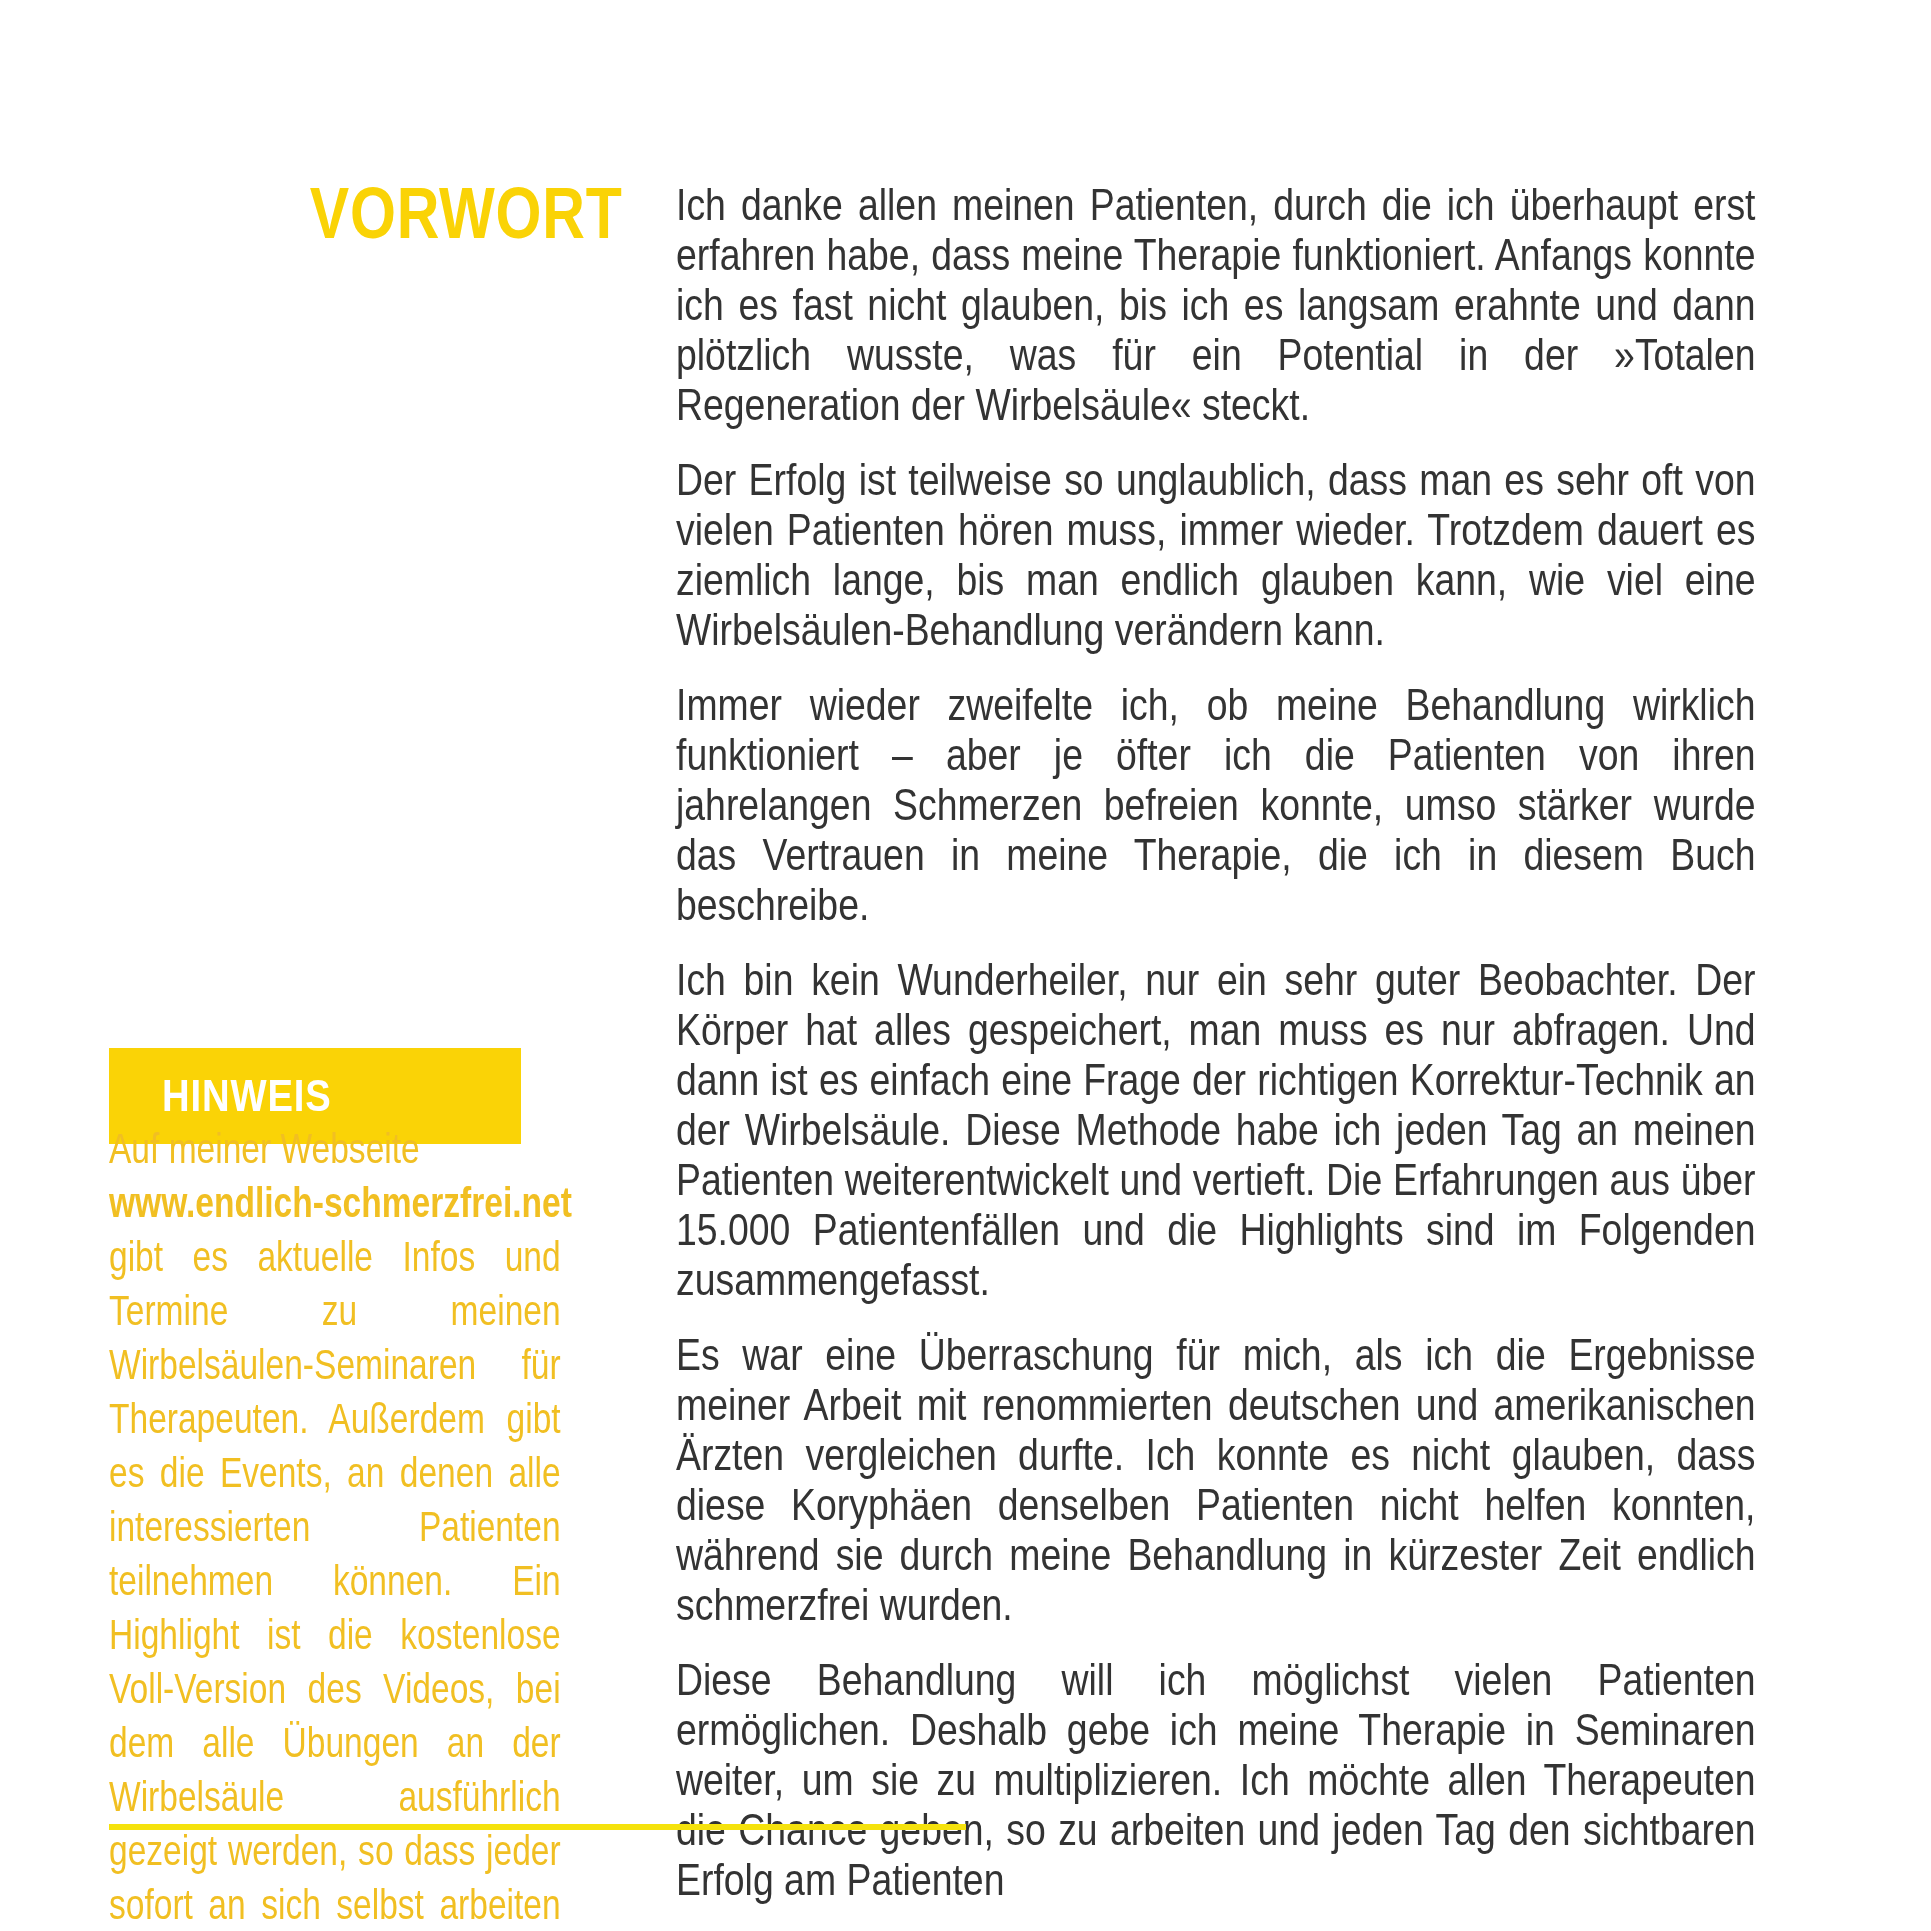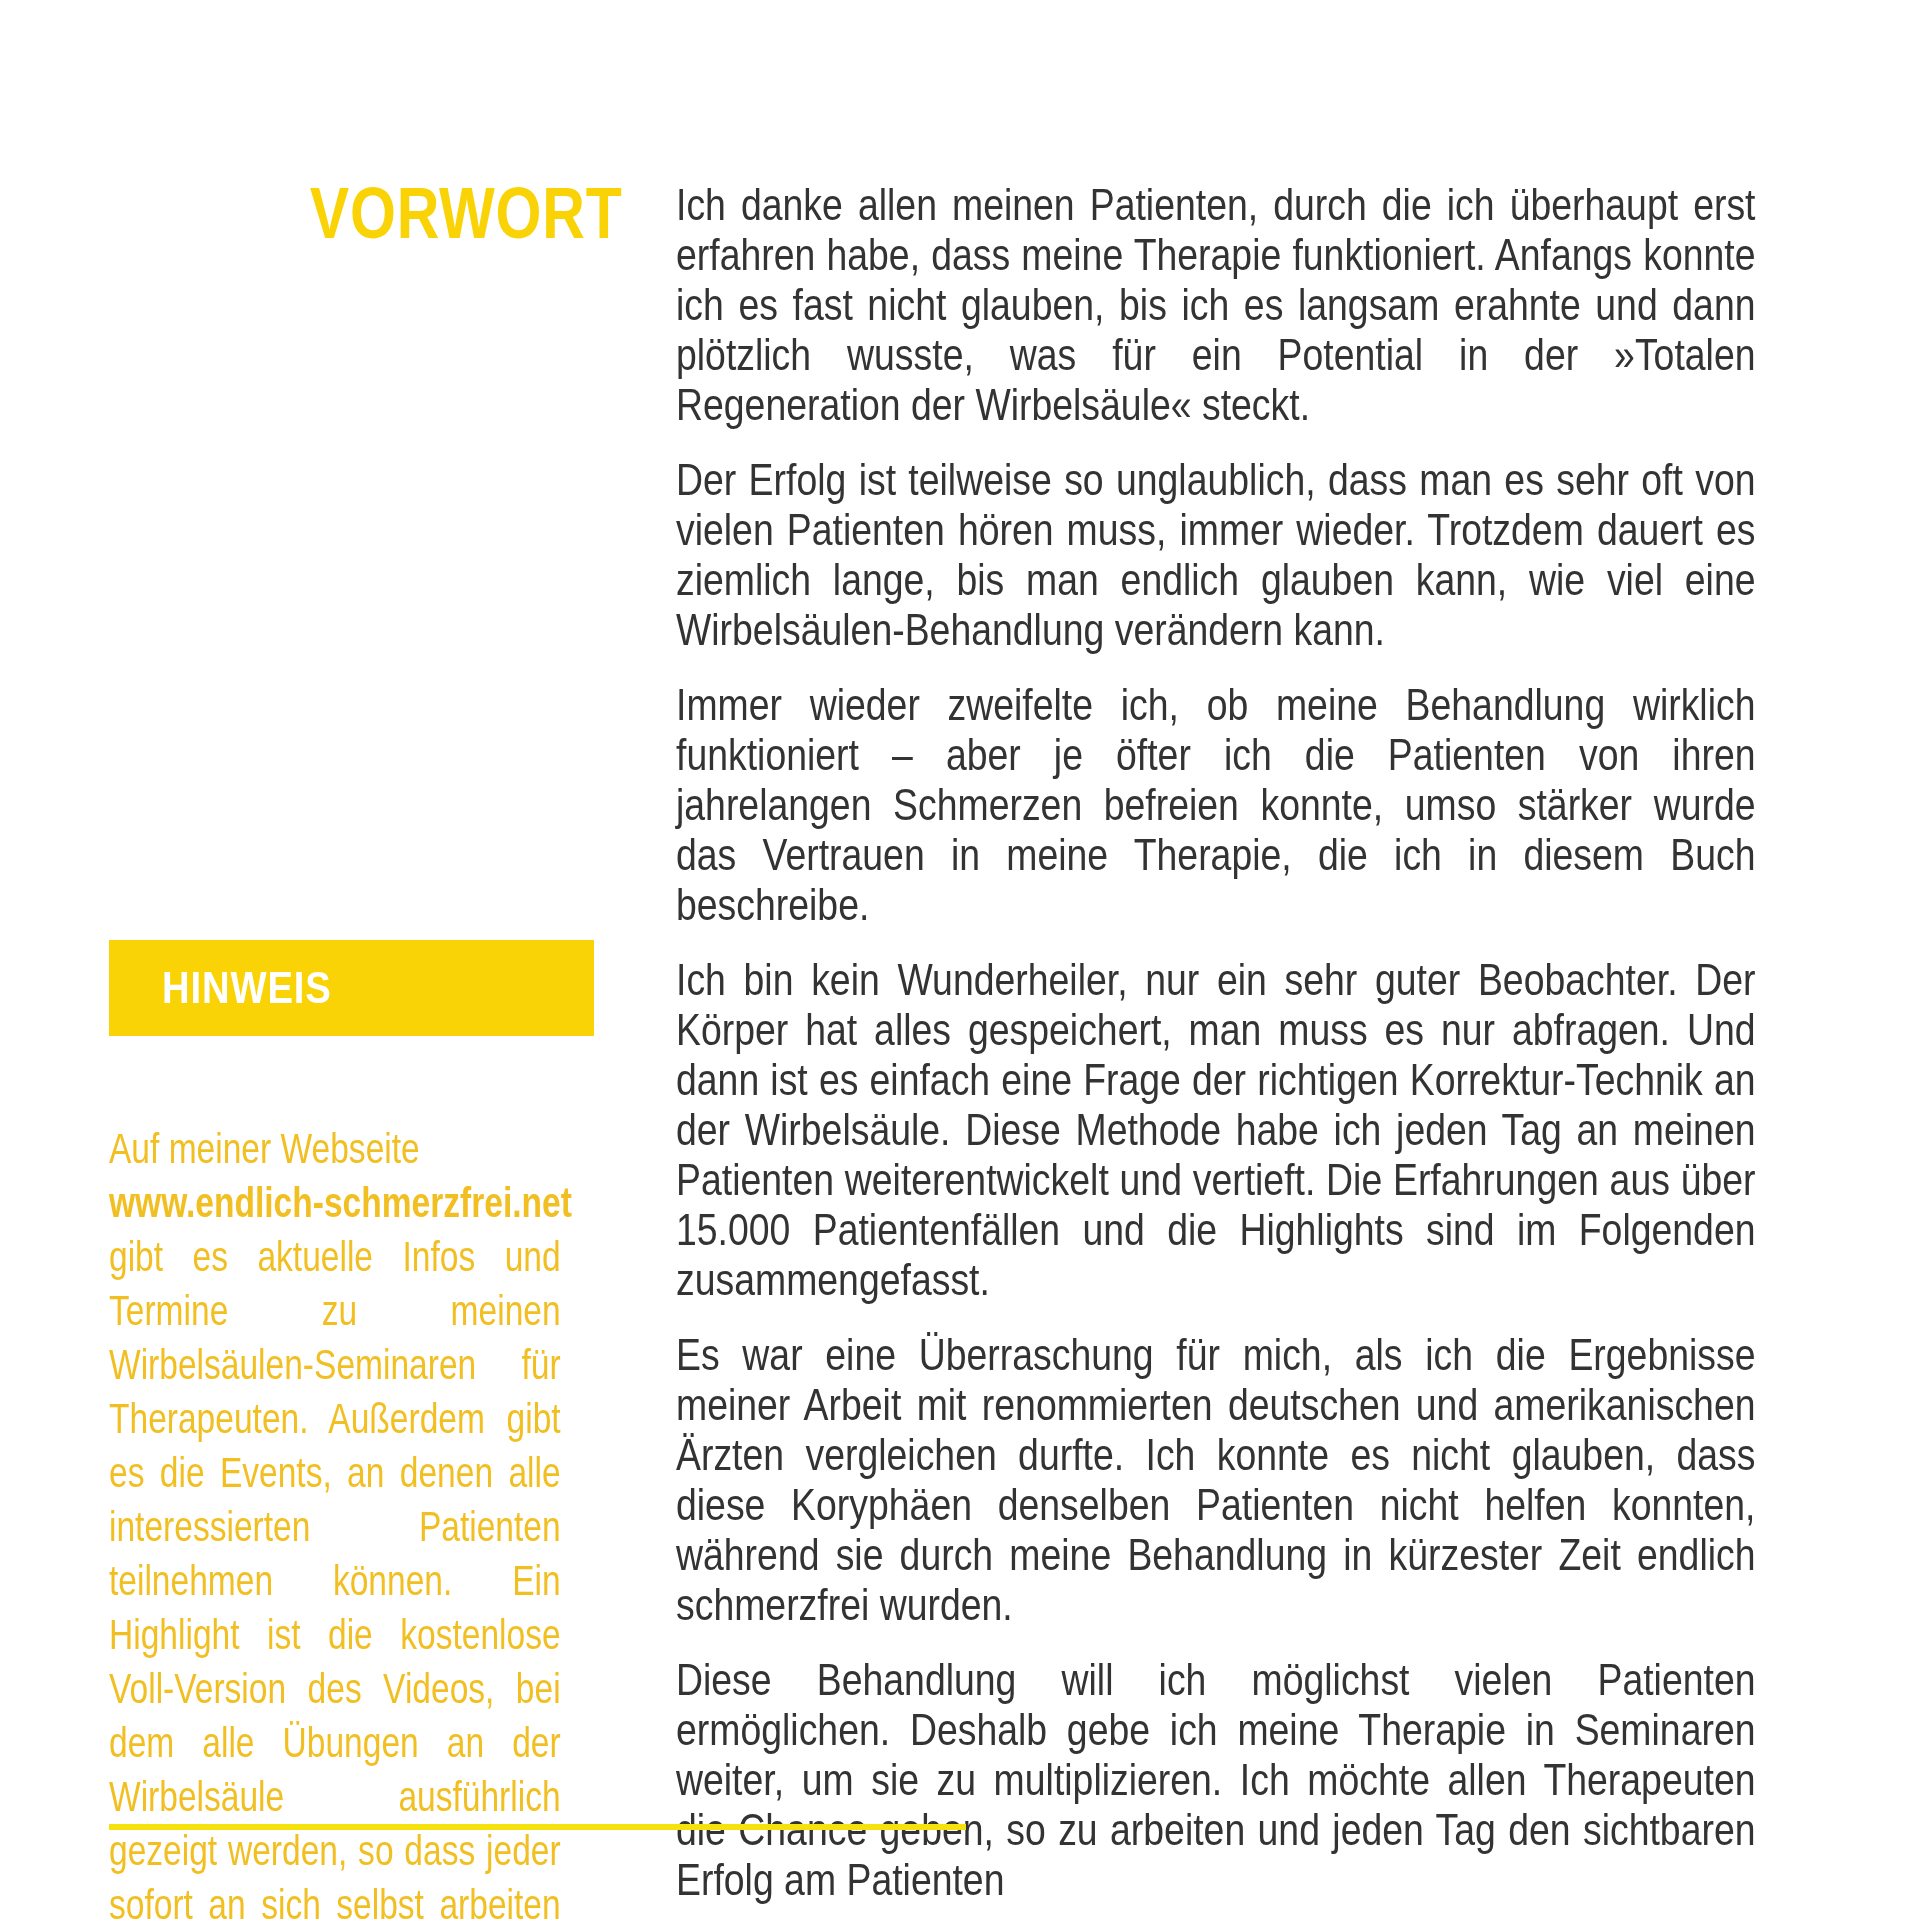--- a/index.html
+++ b/index.html
@@ -53,22 +53,22 @@
     text-align:justify;
   }
   .body-col p{
     margin:0 0 25px 0;
     padding:0;
   }
   
   .hinweis-box{
     position:absolute;
     left:109px;
-    top:940px;
-    width:485px;
+    top:1048px;
+    width:412px;
     height:96px;
     background:var(--accent-yellow);
   }
   .hinweis-label{
     display:inline-block;
     margin-left:53px;
     color:var(--hinweis-text);
     font-size:45px;
     font-weight:800;
     letter-spacing:1px;

